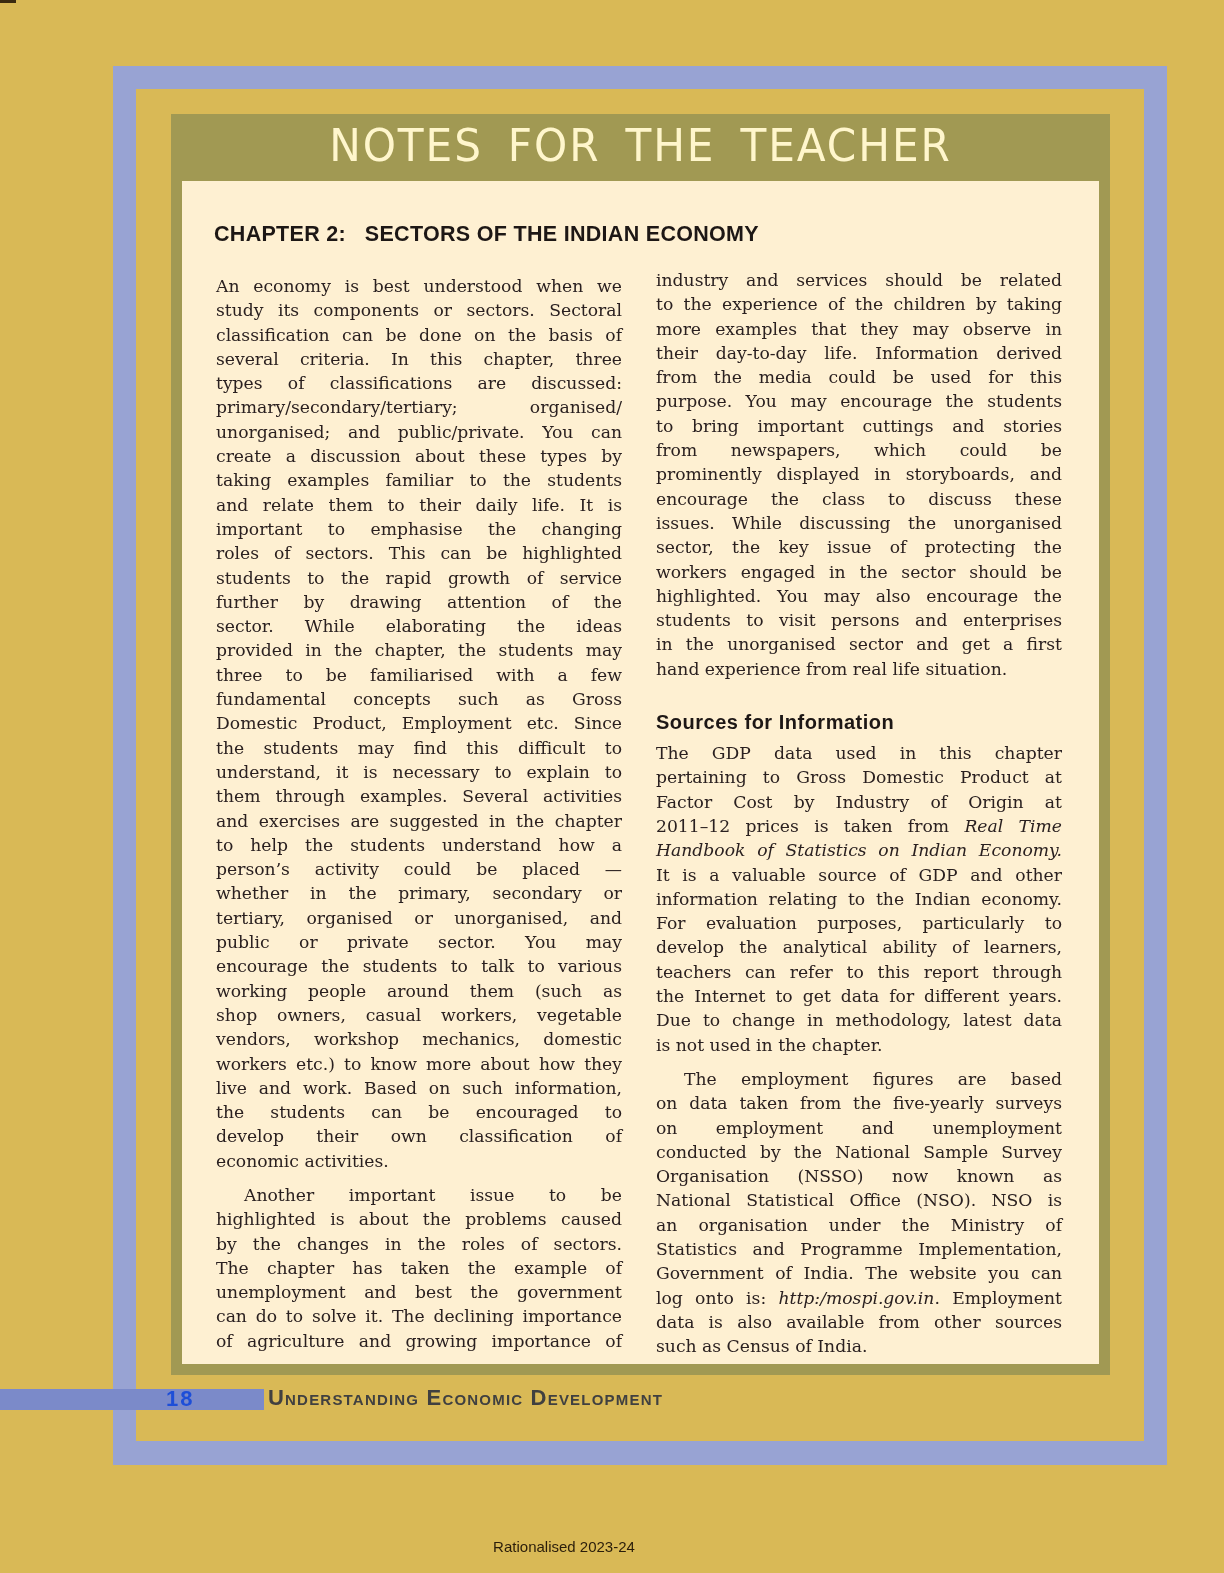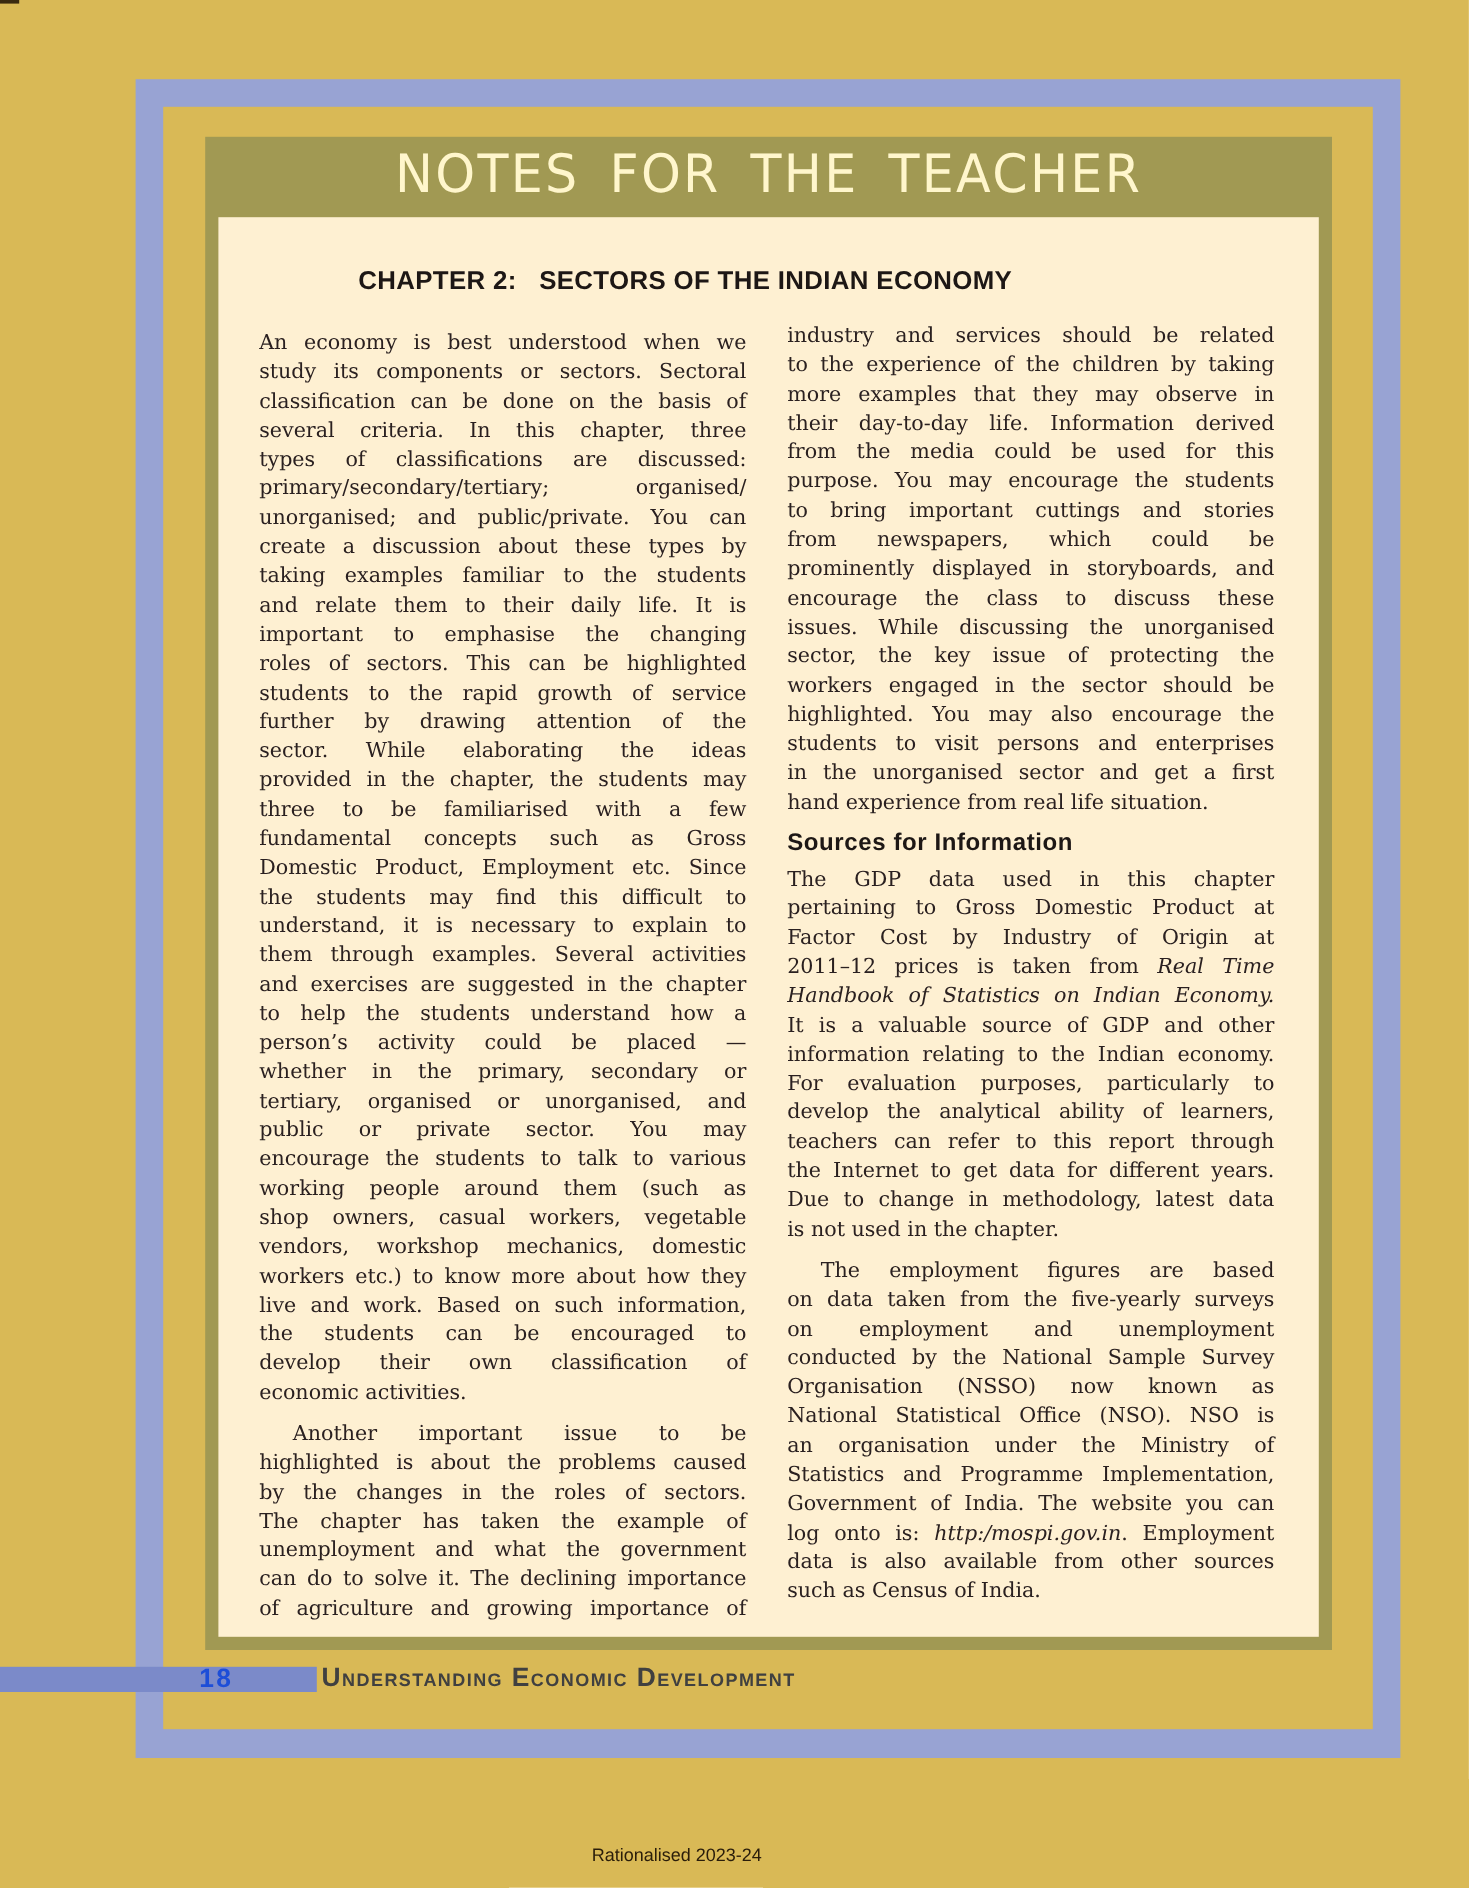--- a/index.html
+++ b/index.html
@@ -3,29 +3,29 @@
 <meta charset="utf-8">
 <style>
   html,body{margin:0;padding:0;}
   body{width:1224px;height:1573px;background:#d9b956;position:relative;overflow:hidden;font-family:"DejaVu Serif",serif;}
   .abs{position:absolute;}
   #blue-frame{left:113px;top:66px;width:1054px;height:1399px;background:#98a3d3;}
   #inner-gold{left:136px;top:89px;width:1008px;height:1352px;background:#d9b956;}
   #olive{left:171px;top:114px;width:939px;height:1261px;background:#a19953;}
   #cream{left:182px;top:181px;width:917px;height:1183px;background:#fef0d2;}
   #title{left:171px;top:114px;width:939px;height:67px;text-align:center;color:#fff6cc;font-family:"DejaVu Sans",sans-serif;font-size:44px;line-height:64px;letter-spacing:2px;word-spacing:10px;font-weight:normal;transform:scaleX(0.96);}
-  #chapter{left:182px;top:222px;width:778px;text-align:center;font-family:"Liberation Sans",sans-serif;font-weight:bold;font-size:21.5px;color:#1d1715;letter-spacing:0.3px;}
+  #chapter{left:182px;top:222px;width:778px;font-family:"Liberation Sans",sans-serif;font-weight:bold;font-size:21.5px;color:#1d1715;letter-spacing:0.3px;padding-left:32px;}
   .col{position:absolute;width:406px;font-size:17.2px;line-height:24.3px;color:#2a2020;}
   .col .ln{display:block;text-align:justify;text-align-last:justify;white-space:nowrap;height:24.3px;}
   .col .ln.last{text-align-last:left;}
   .col .ln.ind{text-indent:28px;}
   .col .gap{display:block;height:10px;}
   #col-left{left:216px;top:274px;}
   #col-right{left:656px;top:268px;}
-  #src-heading{font-family:"Liberation Sans",sans-serif;font-weight:bold;font-size:20px;color:#1d1715;letter-spacing:0.5px;display:block;height:34px;line-height:34px;margin-top:4px;margin-bottom:2px;}
+  #src-heading{font-family:"Liberation Sans",sans-serif;font-weight:bold;font-size:20px;color:#1d1715;letter-spacing:0.5px;display:block;height:34px;line-height:34px;margin-top:24px;margin-bottom:2px;}
   i{font-style:italic;}
   #page-band{left:0;top:1389px;width:264px;height:21px;background:#7b8ac9;}
   #page-num{left:166px;top:1386px;color:#1d4ed8;font-family:"Liberation Sans",sans-serif;font-weight:bold;font-size:22px;letter-spacing:2px;line-height:26px;}
   #book-title{left:268px;top:1385px;color:#404040;font-family:"Liberation Sans",sans-serif;font-weight:bold;font-size:22px;line-height:26px;letter-spacing:1.2px;font-variant:small-caps;}
   #footer-note{left:0;top:1538px;width:1128px;text-align:center;font-family:"Liberation Sans",sans-serif;font-size:15px;color:#2a1d0a;}
   #corner-mark{left:0;top:0;width:16px;height:3px;background:#3a2a10;}
 </style>
 </head>
 <body>
 
@@ -77,21 +77,21 @@
       <span class="ln">the students can be encouraged to</span>
       <span class="ln">develop their own classification of</span>
       <span class="ln last">economic activities.</span>
     </div>
   <span class="gap"></span>
   <div id="lp2">
       <span class="ln ind">Another important issue to be</span>
       <span class="ln">highlighted is about the problems caused</span>
       <span class="ln">by the changes in the roles of sectors.</span>
       <span class="ln">The chapter has taken the example of</span>
-      <span class="ln">unemployment and what the government</span>
+      <span class="ln">unemployment and best the government</span>
       <span class="ln">can do to solve it. The declining importance</span>
       <span class="ln">of agriculture and growing importance of</span>
     </div>
 </div>
 
 <div class="col" id="col-right">
   <div id="rp1">
       <span class="ln">industry and services should be related</span>
       <span class="ln">to the experience of the children by taking</span>
       <span class="ln">more examples that they may observe in</span>

